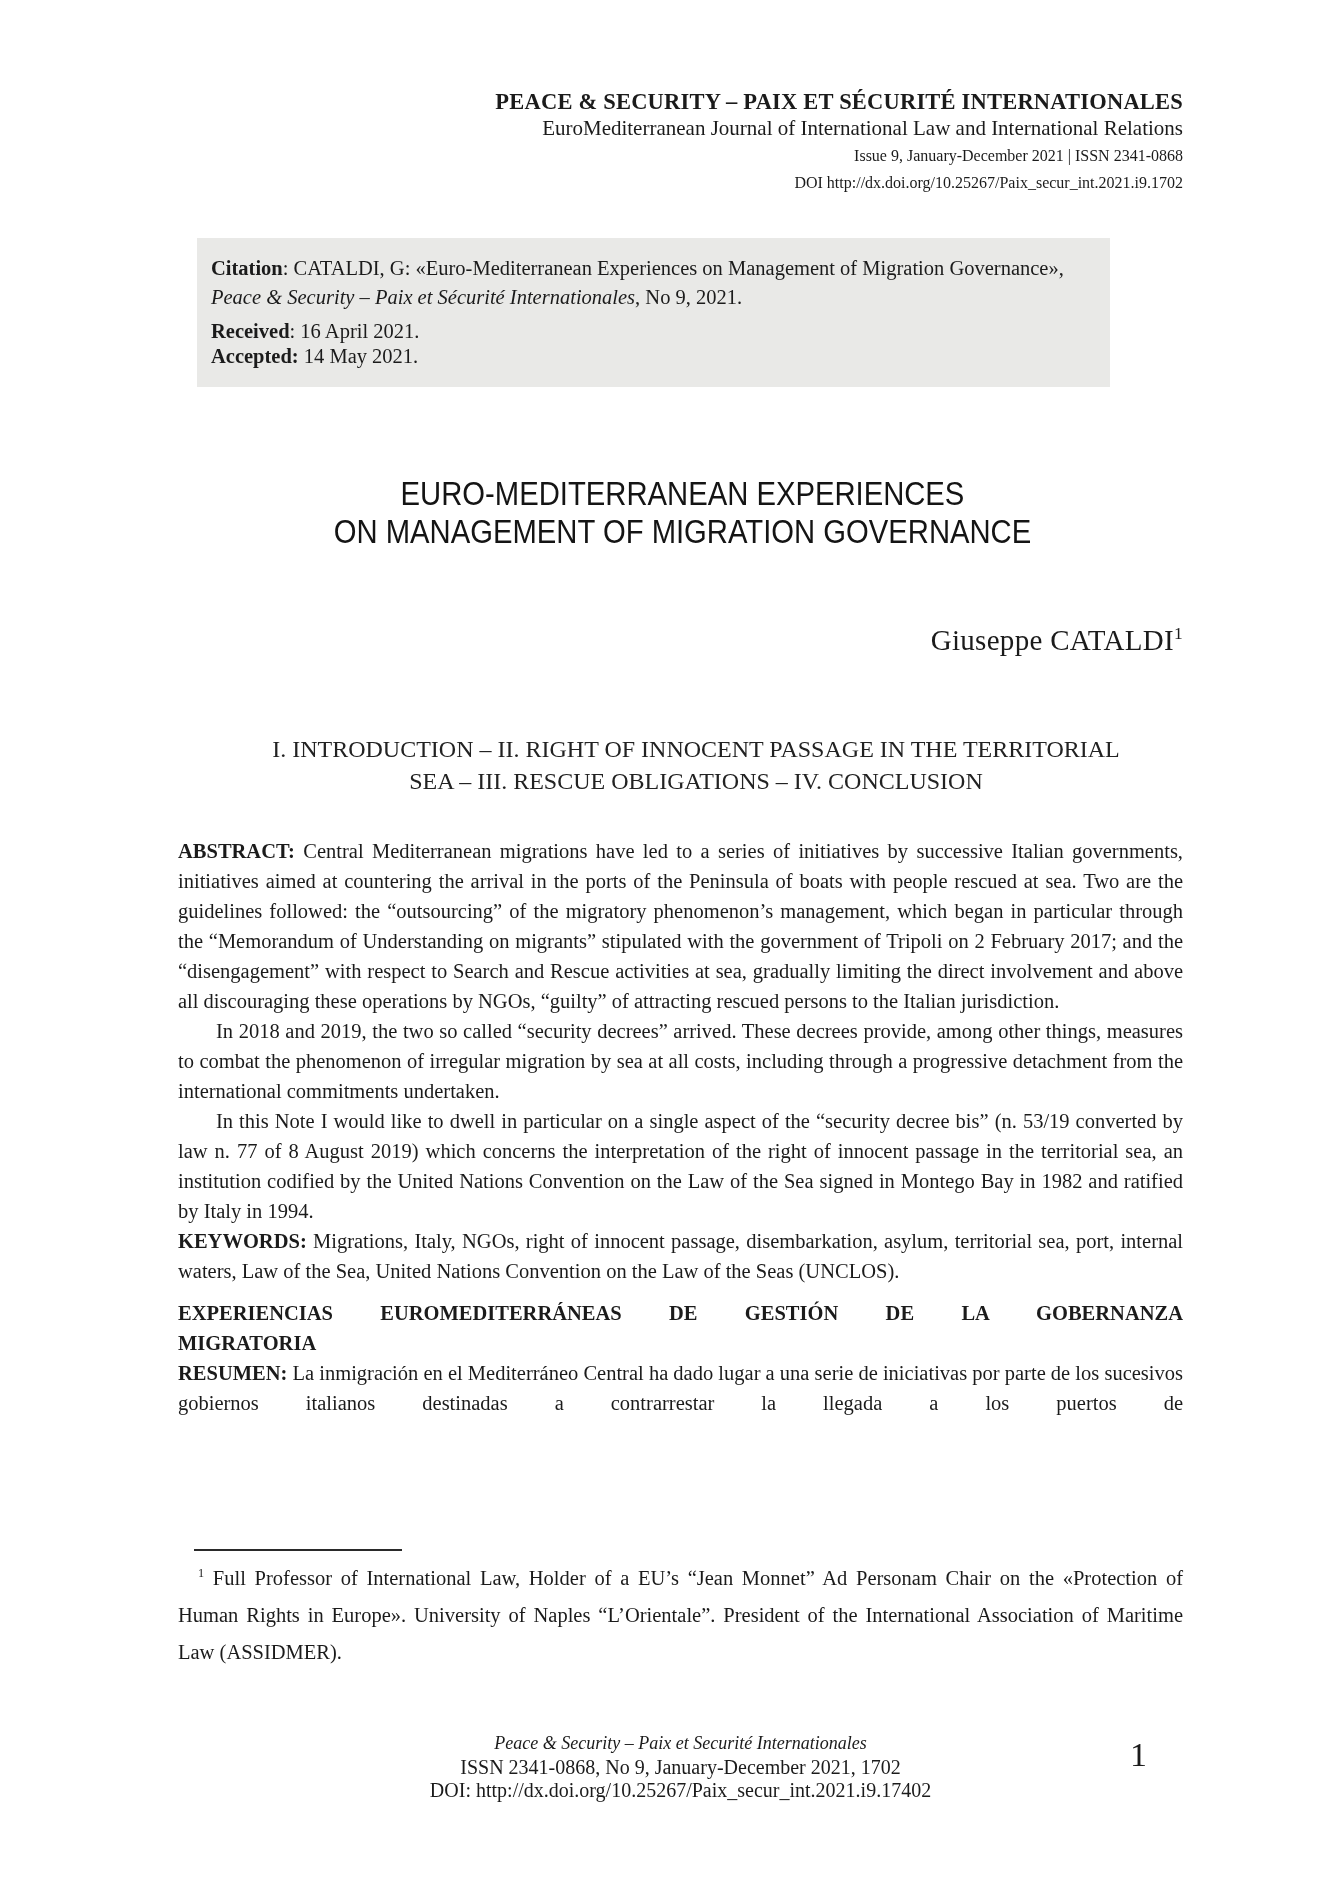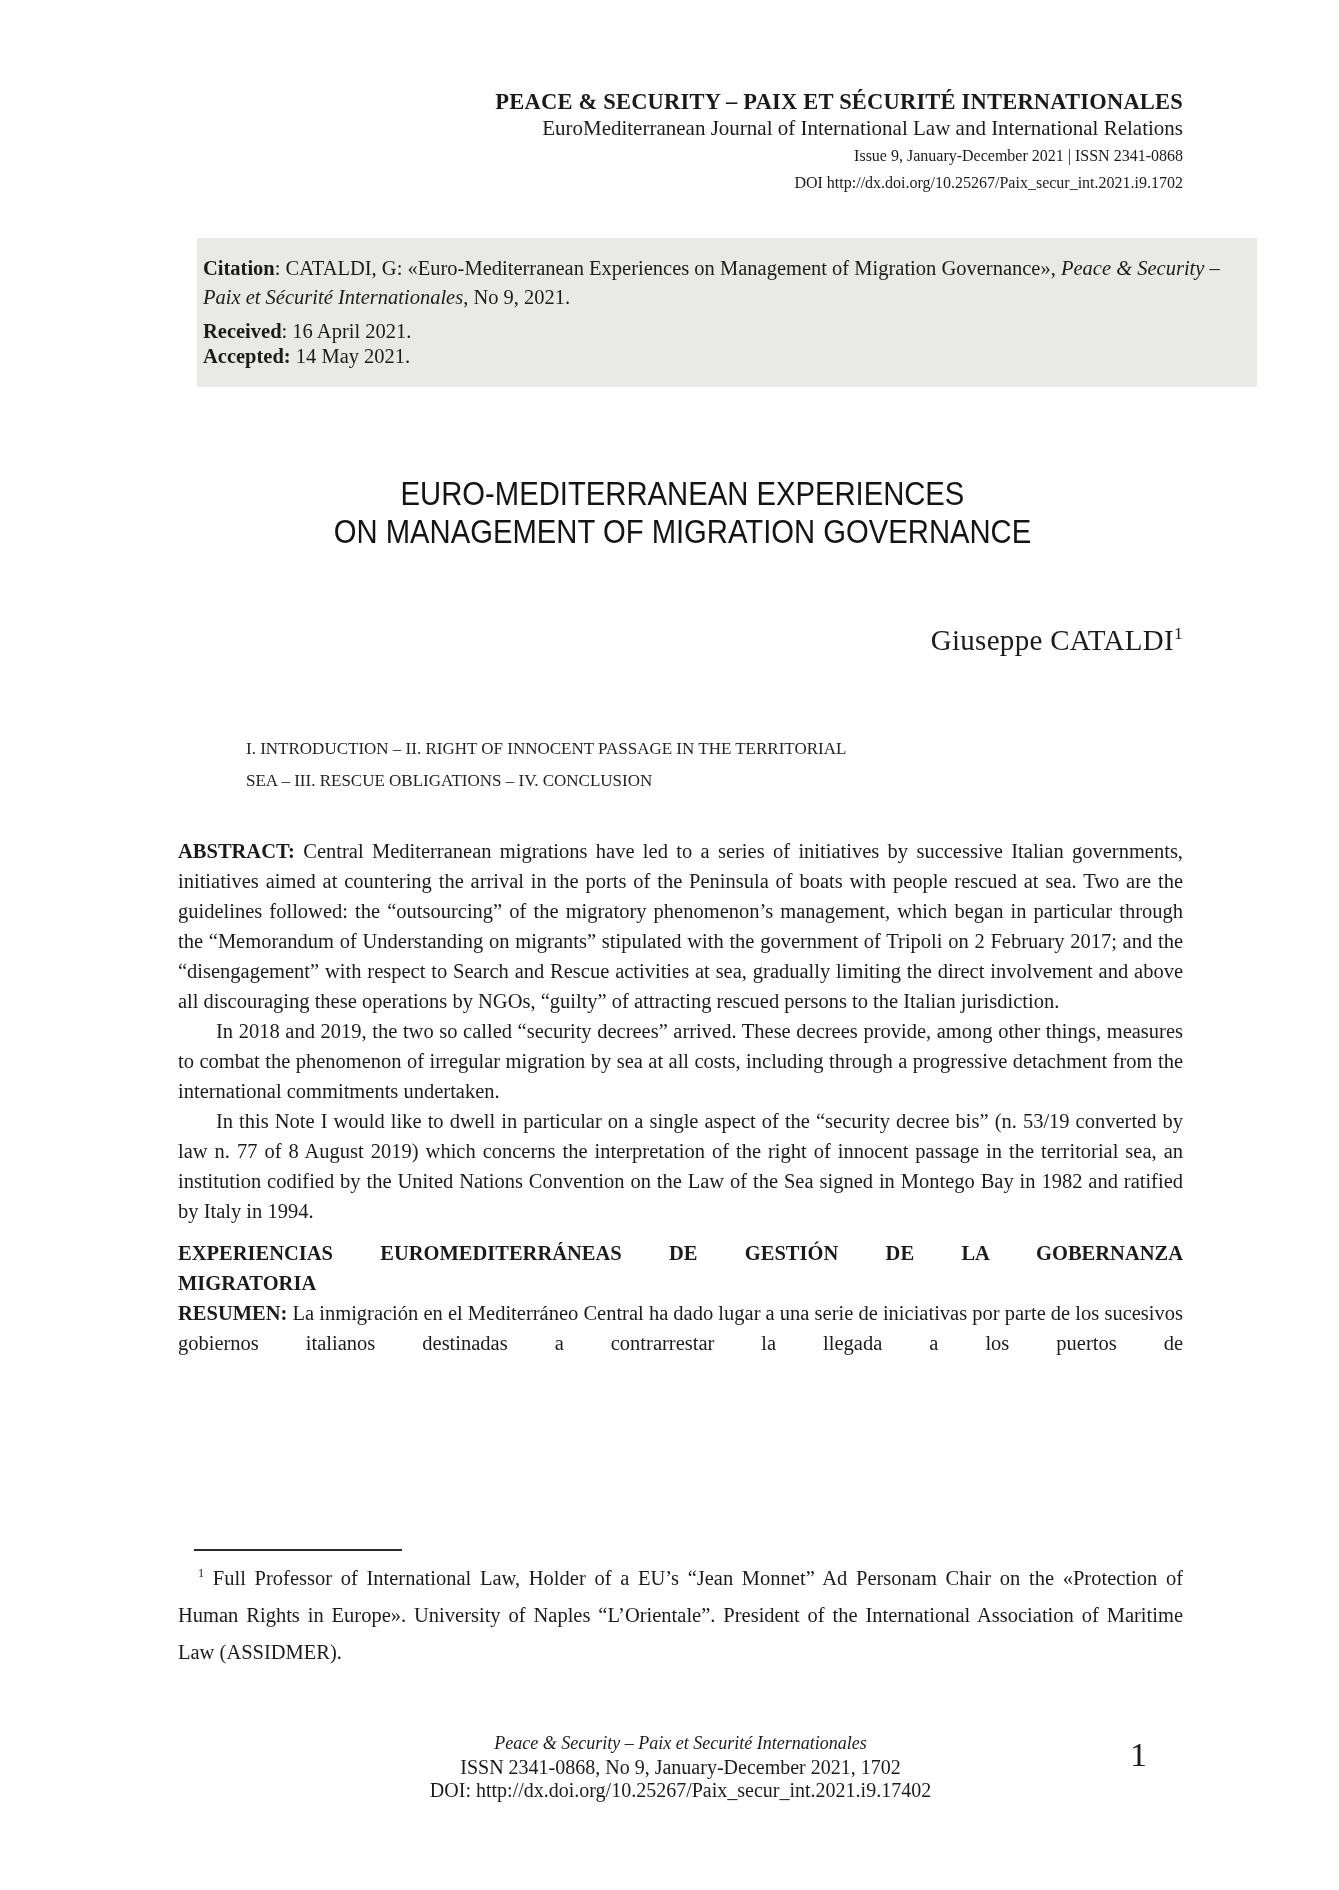--- a/index.html
+++ b/index.html
@@ -17,24 +17,24 @@
   .journal-header {
     position:absolute; top:88px; right:156px;
     text-align:right; line-height:27px; white-space:nowrap;
   }
   .jh-line1 { font-size:22.5px; font-weight:bold; letter-spacing:0.2px; }
   .jh-line2 { font-size:21px;  font-weight:normal; }
   .jh-line3, .jh-line4 { font-size:16px; }
 
   
   .citation-box {
-    position:absolute; top:238px; left:197px; width:1060px;
+    position:absolute; top:238px; left:197px; width:913px;
     background:#e9e9e7;
     box-sizing:border-box;
-    padding:16px 18px 18px 6px;
+    padding:16px 18px 18px 14px;
     font-size:20.5px;
   }
   .citation-text { line-height:29px; margin:0 0 7px 0; }
   .cit-italic { font-style:italic; }
   .ra-line { line-height:25px; }
   b { font-weight:bold; }
 
   
   .article-title {
     position:absolute; top:474px; left:180px; width:1005px;
@@ -50,21 +50,21 @@
   
   .author-line {
     position:absolute; top:624px; right:156px;
     font-size:29px; letter-spacing:0.3px; white-space:nowrap;
   }
   .sup { font-size:60%; vertical-align:super; line-height:0; }
 
   
   .toc {
     position:absolute; top:733px; left:246px; width:900px;
-    font-size:17px; line-height:32px; color:#222;
+    font-size:24px; line-height:32px; color:#222;text-align:center;
   }
 
   
   .body-text {
     position:absolute; top:836px; left:178px; width:1005px;
     font-size:20.5px; line-height:30px;
     text-align:justify;
   }
   .body-text p { margin:0; }
   .body-text p + p { margin-top:0; }
@@ -136,20 +136,23 @@
     <div>I. INTRODUCTION – II. RIGHT OF INNOCENT PASSAGE IN THE TERRITORIAL</div>
     <div>SEA – III. RESCUE OBLIGATIONS – IV. CONCLUSION</div>
   </div>
 
   <div class="body-text">
     <p>
       <b>ABSTRACT:</b><span> Central Mediterranean migrations have led to a series of initiatives by successive Italian governments, initiatives aimed at countering the arrival in the ports of the Peninsula of boats with people rescued at sea. Two are the guidelines followed: the “outsourcing” of the migratory phenomenon’s management, which began in particular through the “Memorandum of Understanding on migrants” stipulated with the government of Tripoli on 2 February 2017; and the “disengagement” with respect to Search and Rescue activities at sea, gradually limiting the direct involvement and above all discouraging these operations by NGOs, “guilty” of attracting rescued persons to the Italian jurisdiction.</span>
     </p>
     <p class="indent">In 2018 and 2019, the two so called “security decrees” arrived. These decrees provide, among other things, measures to combat the phenomenon of irregular migration by sea at all costs, including through a progressive detachment from the international commitments undertaken.</p>
     <p class="indent">In this Note I would like to dwell in particular on a single aspect of the “security decree bis” (n. 53/19 converted by law n. 77 of 8 August 2019) which concerns the interpretation of the right of innocent passage in the territorial sea, an institution codified by the United Nations Convention on the Law of the Sea signed in Montego Bay in 1982 and ratified by Italy in 1994.</p>
+    <p>
+      <b>KEYWORDS:</b><span> Migrations, Italy, NGOs, right of innocent passage, disembarkation, asylum, territorial sea, port, internal waters, Law of the Sea, United Nations Convention on the Law of the Seas (UNCLOS).</span>
+    </p>
     <p class="spanish-title">
       <span class="stretch">EXPERIENCIAS EUROMEDITERRÁNEAS DE GESTIÓN DE LA GOBERNANZA</span>
       <span class="line2">MIGRATORIA</span>
     </p>
     <p class="resumen">
       <b>RESUMEN:</b><span> La inmigración en el Mediterráneo Central ha dado lugar a una serie de iniciativas por parte de los sucesivos gobiernos italianos destinadas a contrarrestar la llegada a los puertos de</span>
     </p>
   </div>
 
   <hr class="footnote-separator">

